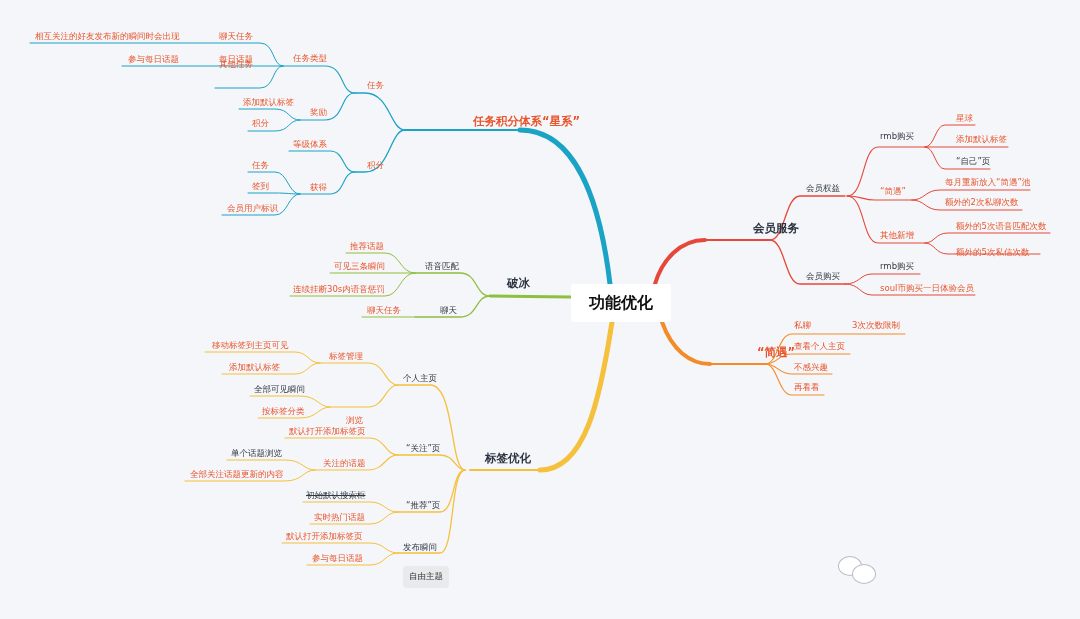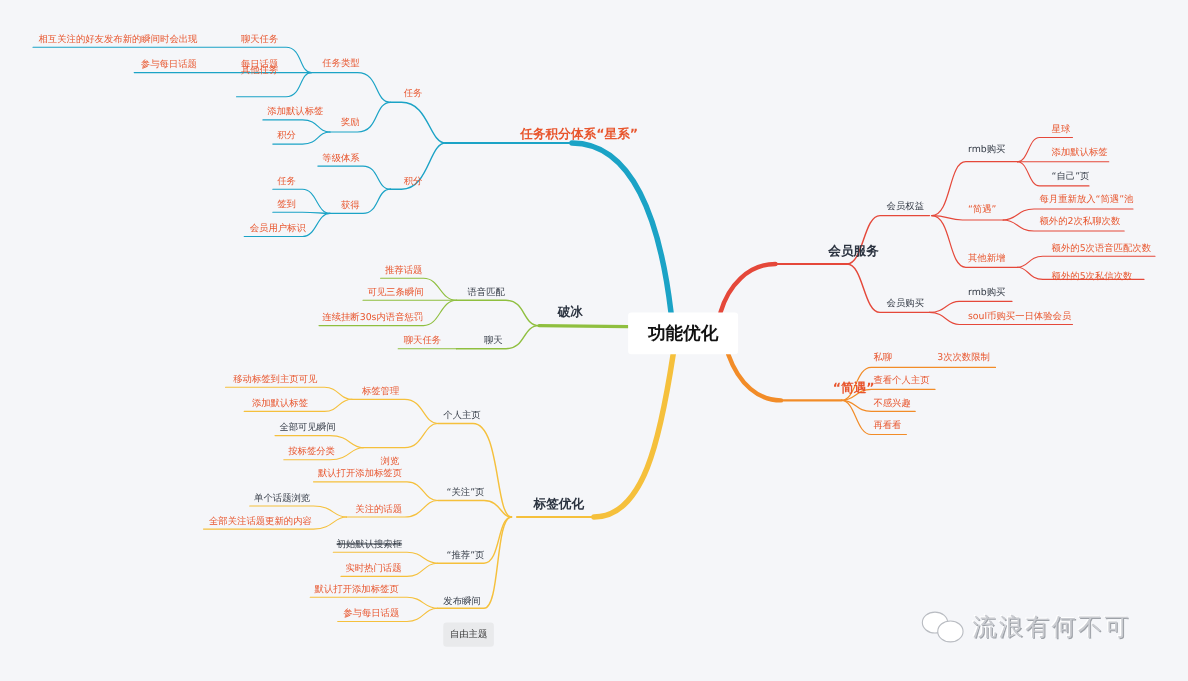--- a/index.html
+++ b/index.html
@@ -211,14 +211,13 @@
 <div class="lbl" style="left:852px;top:320px">3次次数限制</div>
 <div class="lbl" style="left:794px;top:341px">查看个人主页</div>
 <div class="lbl" style="left:794px;top:362px">不感兴趣</div>
 <div class="lbl" style="left:794px;top:382px">再看看</div>
 
 <div class="watermark">
   <div class="wc-icon">
     <div class="b1"></div>
       <div class="b2"></div>
   </div>
-  <span>流浪有何不可</span>
 </div>
 
 </body></html>

